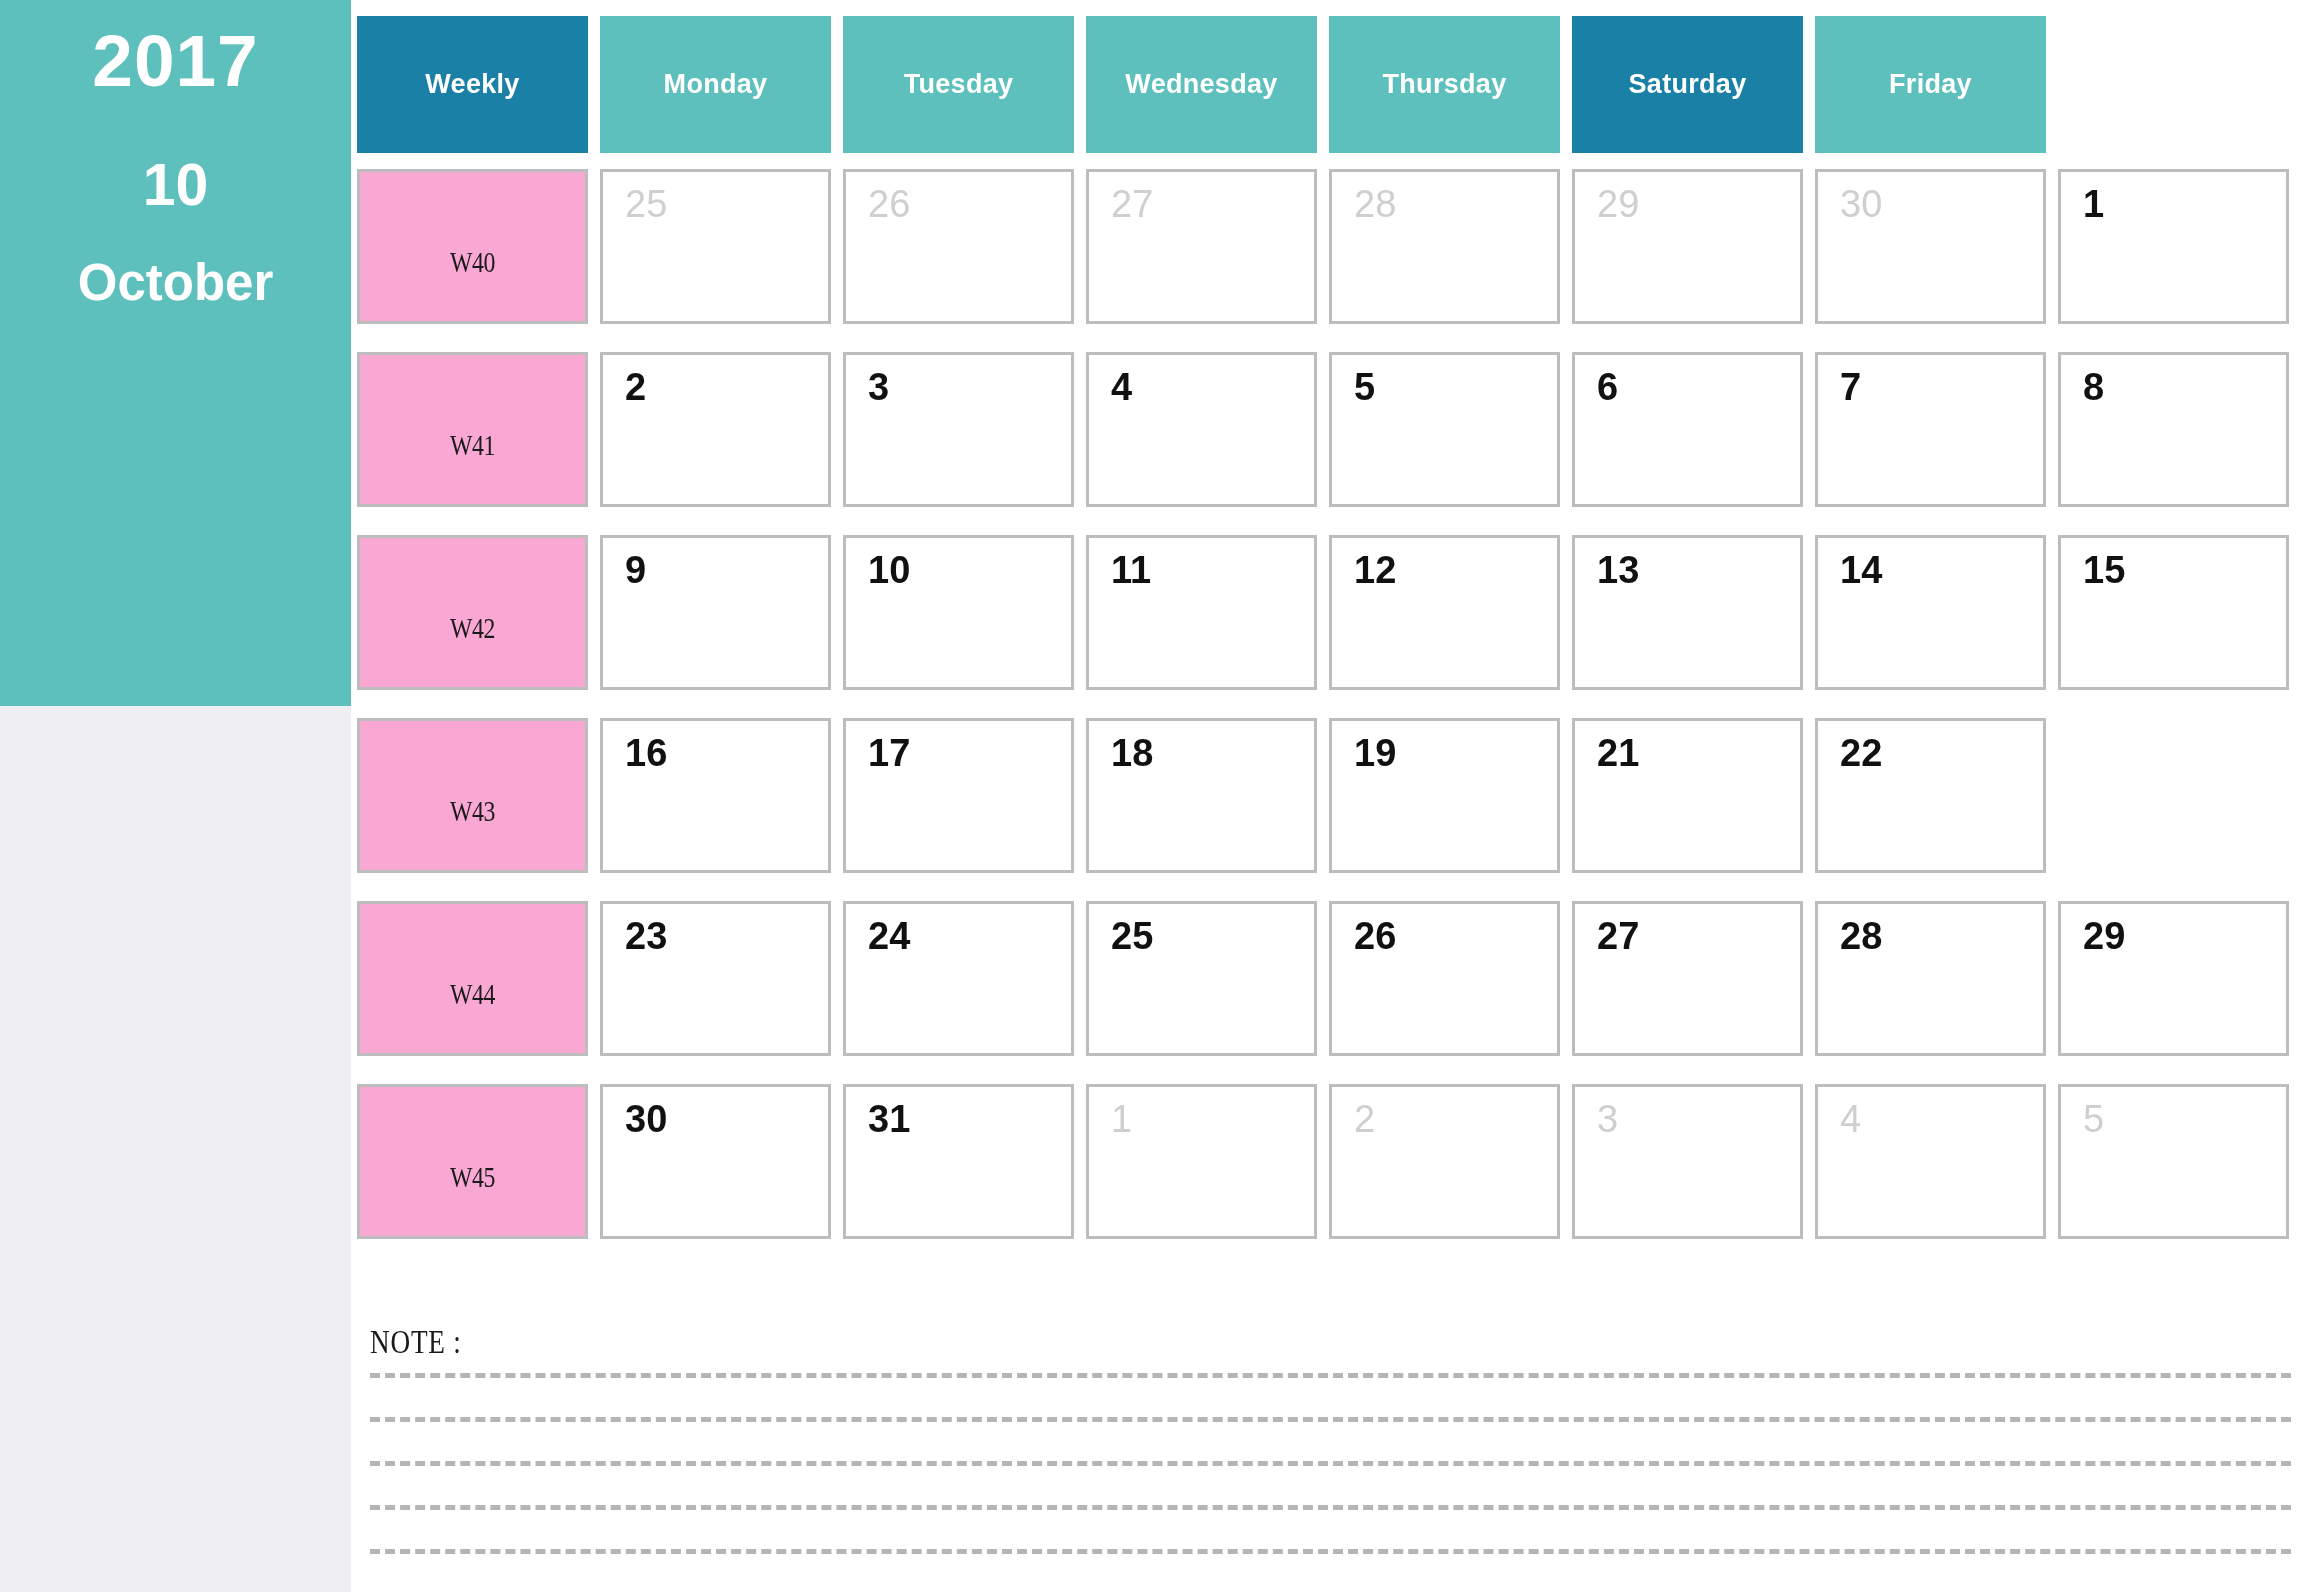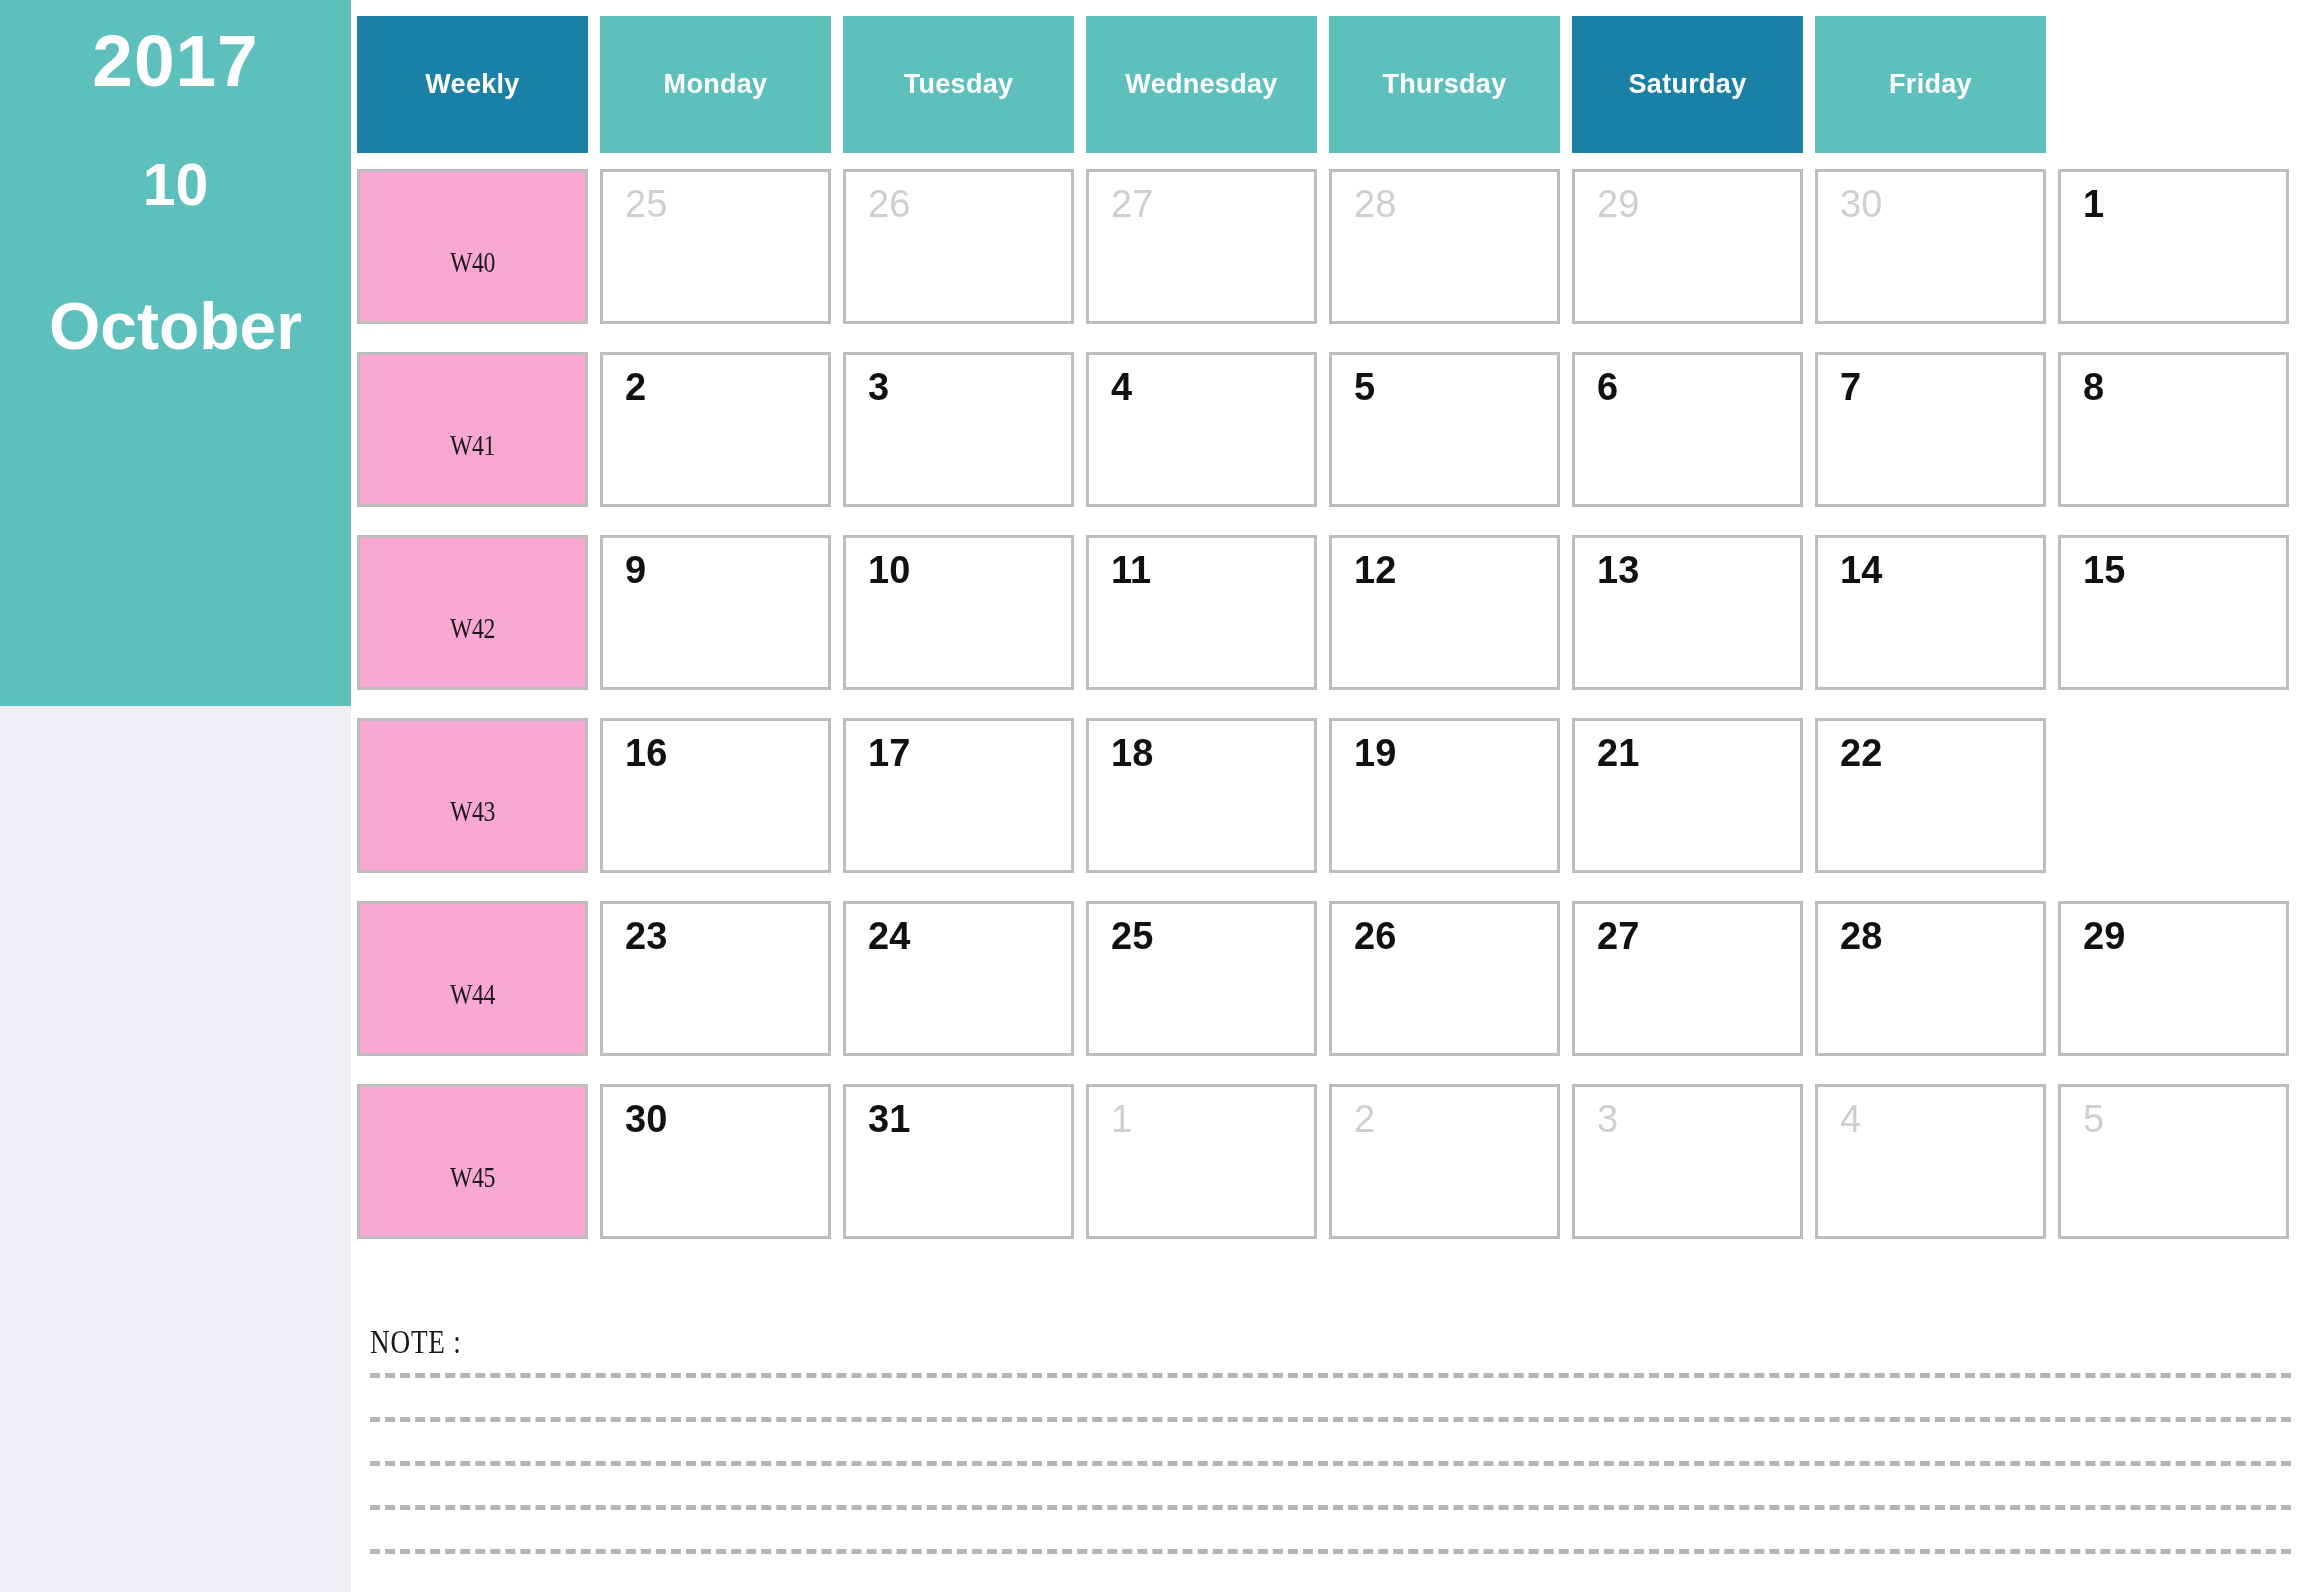--- a/index.html
+++ b/index.html
@@ -39,24 +39,24 @@
     line-height: 1;
     margin-top: 24px;
   }
   #sidebar .monthnum {
     font-size: 59px;
     font-weight: bold;
     line-height: 1;
     margin-top: 59px;
   }
   #sidebar .monthname {
-    font-size: 66px;
+    font-size: 51px;
     font-weight: bold;
     line-height: 1;
-    margin-top: 78px;
+    margin-top: 42px;
   }
 
   #sidebar-lower {
     position: absolute;
     left: 0;
     top: 706px;
     width: 351px;
     height: 887px;
     background: #efeef3;
   }

